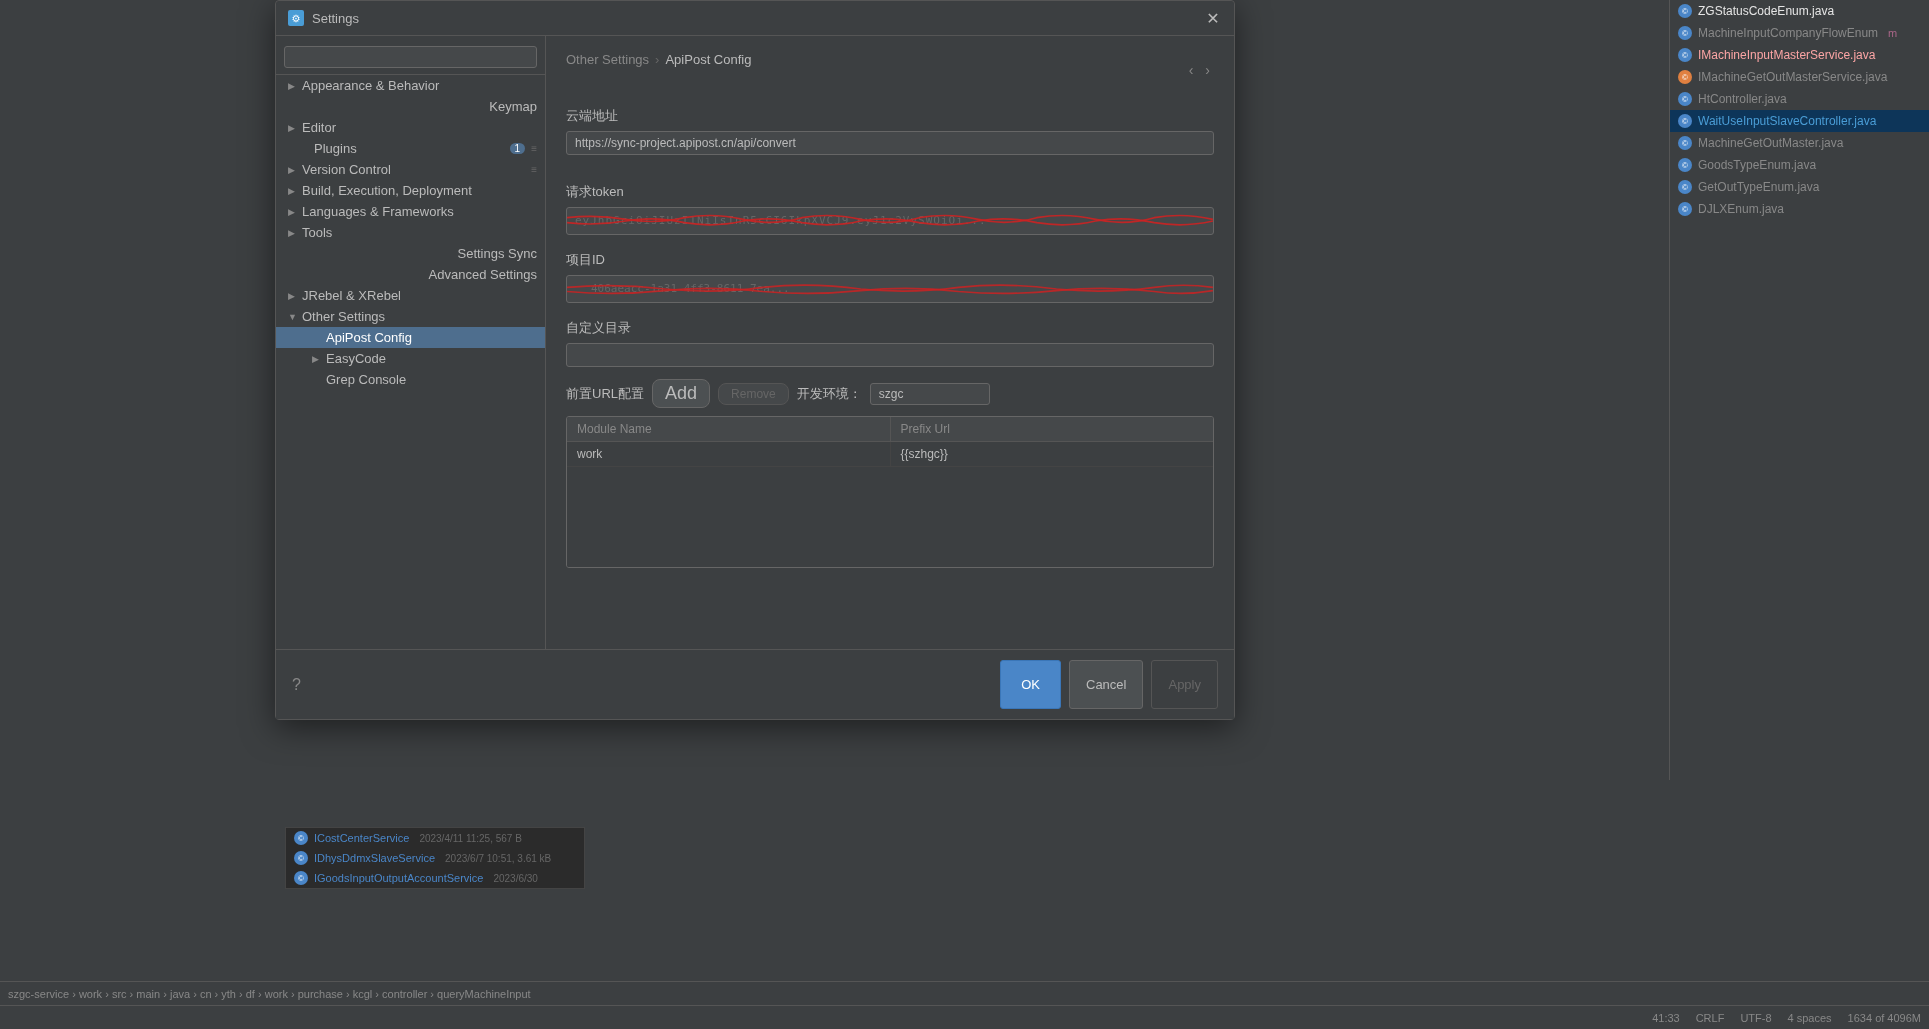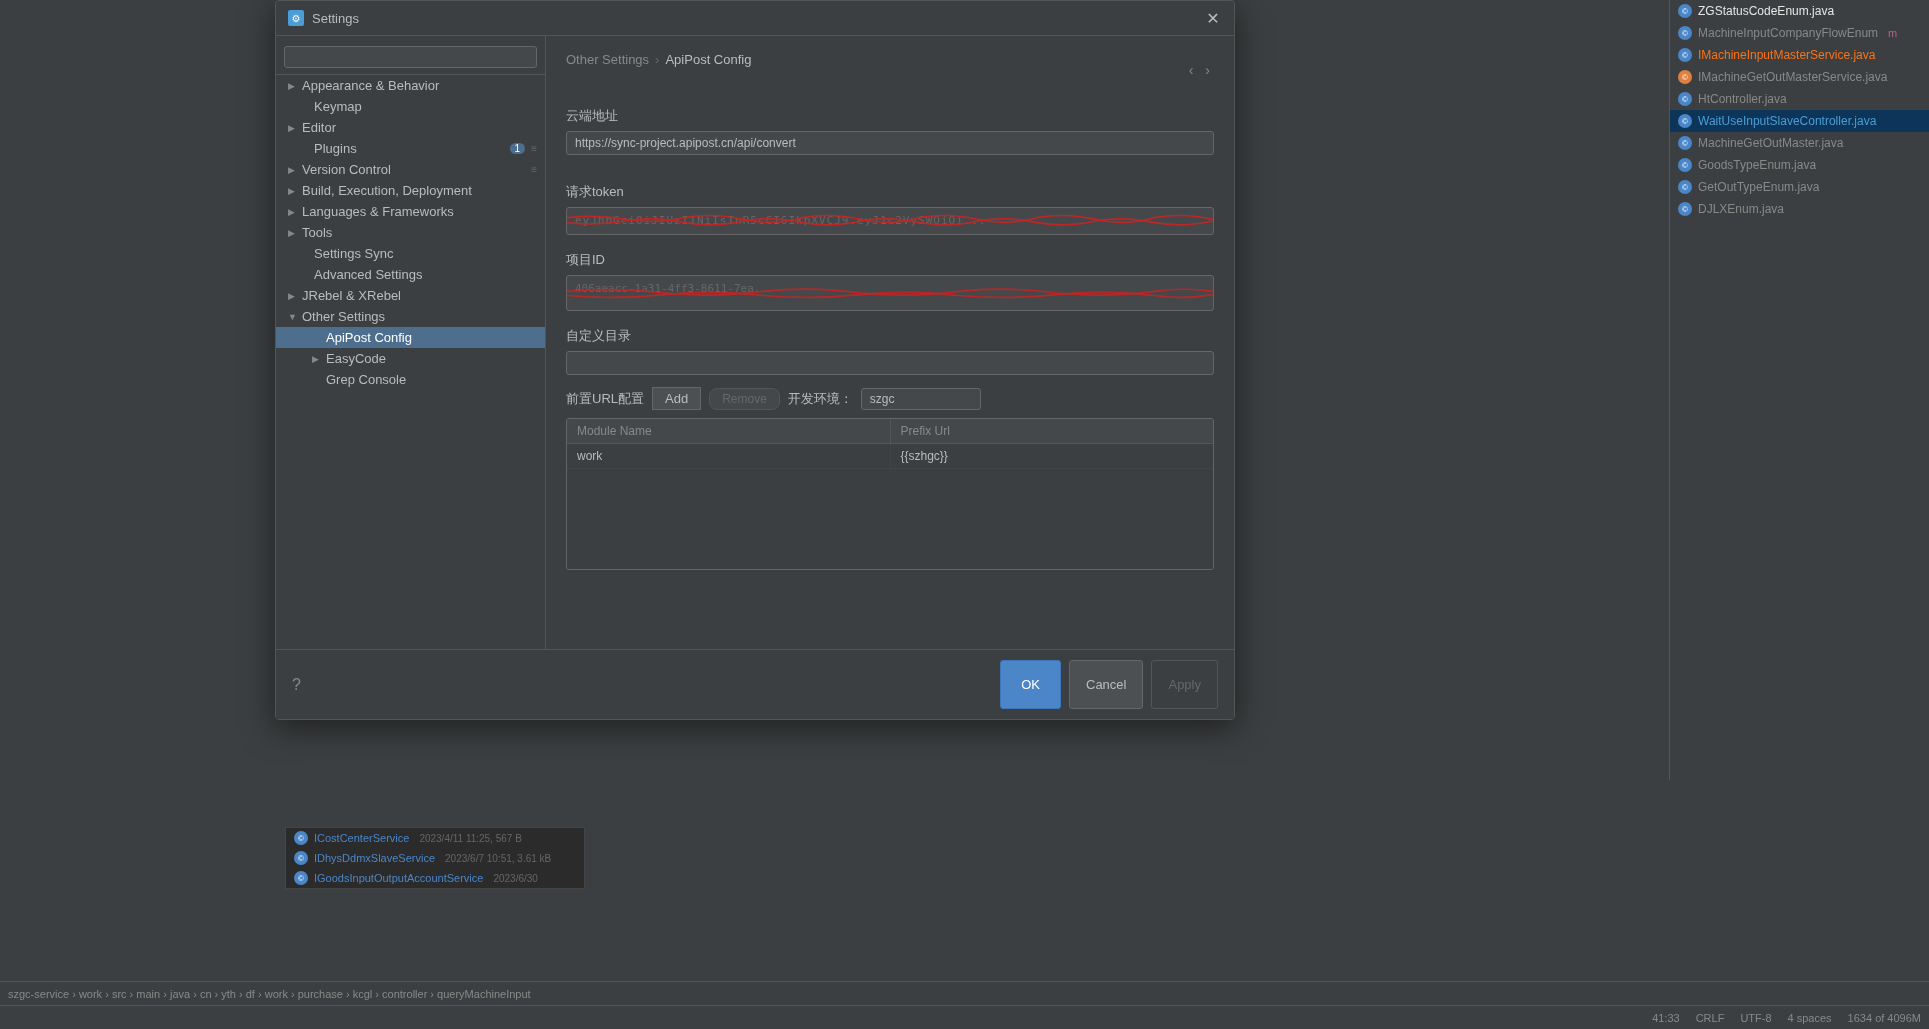--- a/index.html
+++ b/index.html
@@ -108,21 +108,21 @@
       color: #bbbbbb;
       cursor: pointer;
       display: flex;
       align-items: center;
       gap: 4px;
       white-space: nowrap;
     }
     .tree-item.selected { background: #4e6e8e; color: white; }
 
     .tree-item.level1 { padding-left: 12px; }
-    .tree-item.level2 { padding-left: 24px; }
+    .tree-item.level2 { padding-left: 24px; justify-content: flex-end; }
     .tree-item.level3 { padding-left: 36px; }
 
     .tree-arrow {
       font-size: 9px;
       color: #888;
       width: 10px;
     }
 
     .badge {
       background: #4e6e8e;
@@ -192,24 +192,24 @@
     }
 
     .url-config-label {
       color: #bbbbbb;
       font-size: 13px;
     }
 
     .btn {
       background: #4c5052;
       border: 1px solid #666;
-      border-radius: 0;
+      border-radius: 8px;
       color: #bbbbbb;
       padding: 3px 12px;
-      font-size: 13px;
+      font-size: 18px;
       cursor: pointer;
     }
     .btn-disabled {
       background: #45484a;
       border: 1px solid #555;
       border-radius: 8px;
       color: #666;
       padding: 3px 12px;
       font-size: 12px;
       cursor: default;
@@ -411,21 +411,21 @@
         <div class="file-icon file-icon-blue">©</div>
         <span style="color:#e5e5e5;font-size:12px;">ZGStatusCodeEnum.java</span>
       </div>
       <div class="file-item">
         <div class="file-icon file-icon-blue">©</div>
         <span style="color:#888;font-size:12px;">MachineInputCompanyFlowEnum</span>
         <span style="color:#aa6688;font-size:11px;margin-left:4px;">m</span>
       </div>
       <div class="file-item">
         <div class="file-icon file-icon-blue">©</div>
-        <span style="color:#f97316;font-size:12px;">IMachineInputMasterService.java</span>
+        <span style="color:#fca5a5;font-size:12px;">IMachineInputMasterService.java</span>
       </div>
       <div class="file-item">
         <div class="file-icon file-icon-orange">©</div>
         <span style="color:#888;font-size:12px;">IMachineGetOutMasterService.java</span>
       </div>
       <div class="file-item">
         <div class="file-icon file-icon-blue">©</div>
         <span style="color:#888;font-size:12px;">HtController.java</span>
       </div>
       <div class="file-item active-selected" style="background:#0d3559;">
@@ -558,21 +558,21 @@
           <span style="font-size:11px; color:#666; font-family:monospace; letter-spacing:1px;">eyJhbGciOiJIUzI1NiIsInR5cCI6IkpXVCJ9.eyJ1c2VySWQiOi...</span>
           
           <svg class="red-scribble" viewBox="0 0 660 24" preserveAspectRatio="none">
             <path d="M0,8 Q30,4 60,10 Q90,16 120,8 Q150,2 180,10 Q210,18 240,8 Q270,2 300,10 Q330,18 360,8 Q390,2 420,10 Q450,18 480,8 Q510,2 540,10 Q570,18 600,8 Q630,2 660,10" stroke="#cc2222" stroke-width="2" fill="none" opacity="0.9"></path>
             <path d="M0,14 Q30,18 60,12 Q90,6 120,14 Q150,20 180,12 Q210,6 240,14 Q270,20 300,12 Q330,6 360,14 Q390,20 420,12 Q450,6 480,14 Q510,20 540,12 Q570,6 600,14 Q630,20 660,12" stroke="#cc2222" stroke-width="2" fill="none" opacity="0.9"></path>
           </svg>
         </div>
 
         
         <div class="section-label">项目ID</div>
-        <div style="position:relative; margin-bottom:12px; background:#45484a; border:1px solid #666; border-radius:3px; padding:4px 8px; height:36px; overflow:hidden;">
+        <div style="position:relative; margin-bottom:12px; background:#45484a; border:1px solid #666; border-radius:3px; padding:4px 24px; height:28px; overflow:hidden;">
           <span style="font-size:11px; color:#666; font-family:monospace;">406aeacc-1a31-4ff3-8611-7ea...</span>
           
           <svg class="red-scribble" viewBox="0 0 660 24" preserveAspectRatio="none">
             <path d="M0,10 Q50,5 100,12 Q150,18 200,10 Q250,4 300,12 Q350,18 400,10 Q450,4 500,12 Q550,18 600,10 Q630,5 660,10" stroke="#cc2222" stroke-width="2" fill="none" opacity="0.85"></path>
             <path d="M0,15 Q50,20 100,14 Q150,8 200,15 Q250,20 300,14 Q350,8 400,15 Q450,20 500,14 Q550,8 600,15 Q630,20 660,14" stroke="#cc2222" stroke-width="2" fill="none" opacity="0.85"></path>
           </svg>
         </div>
 
         
         <div class="section-label">自定义目录</div>

